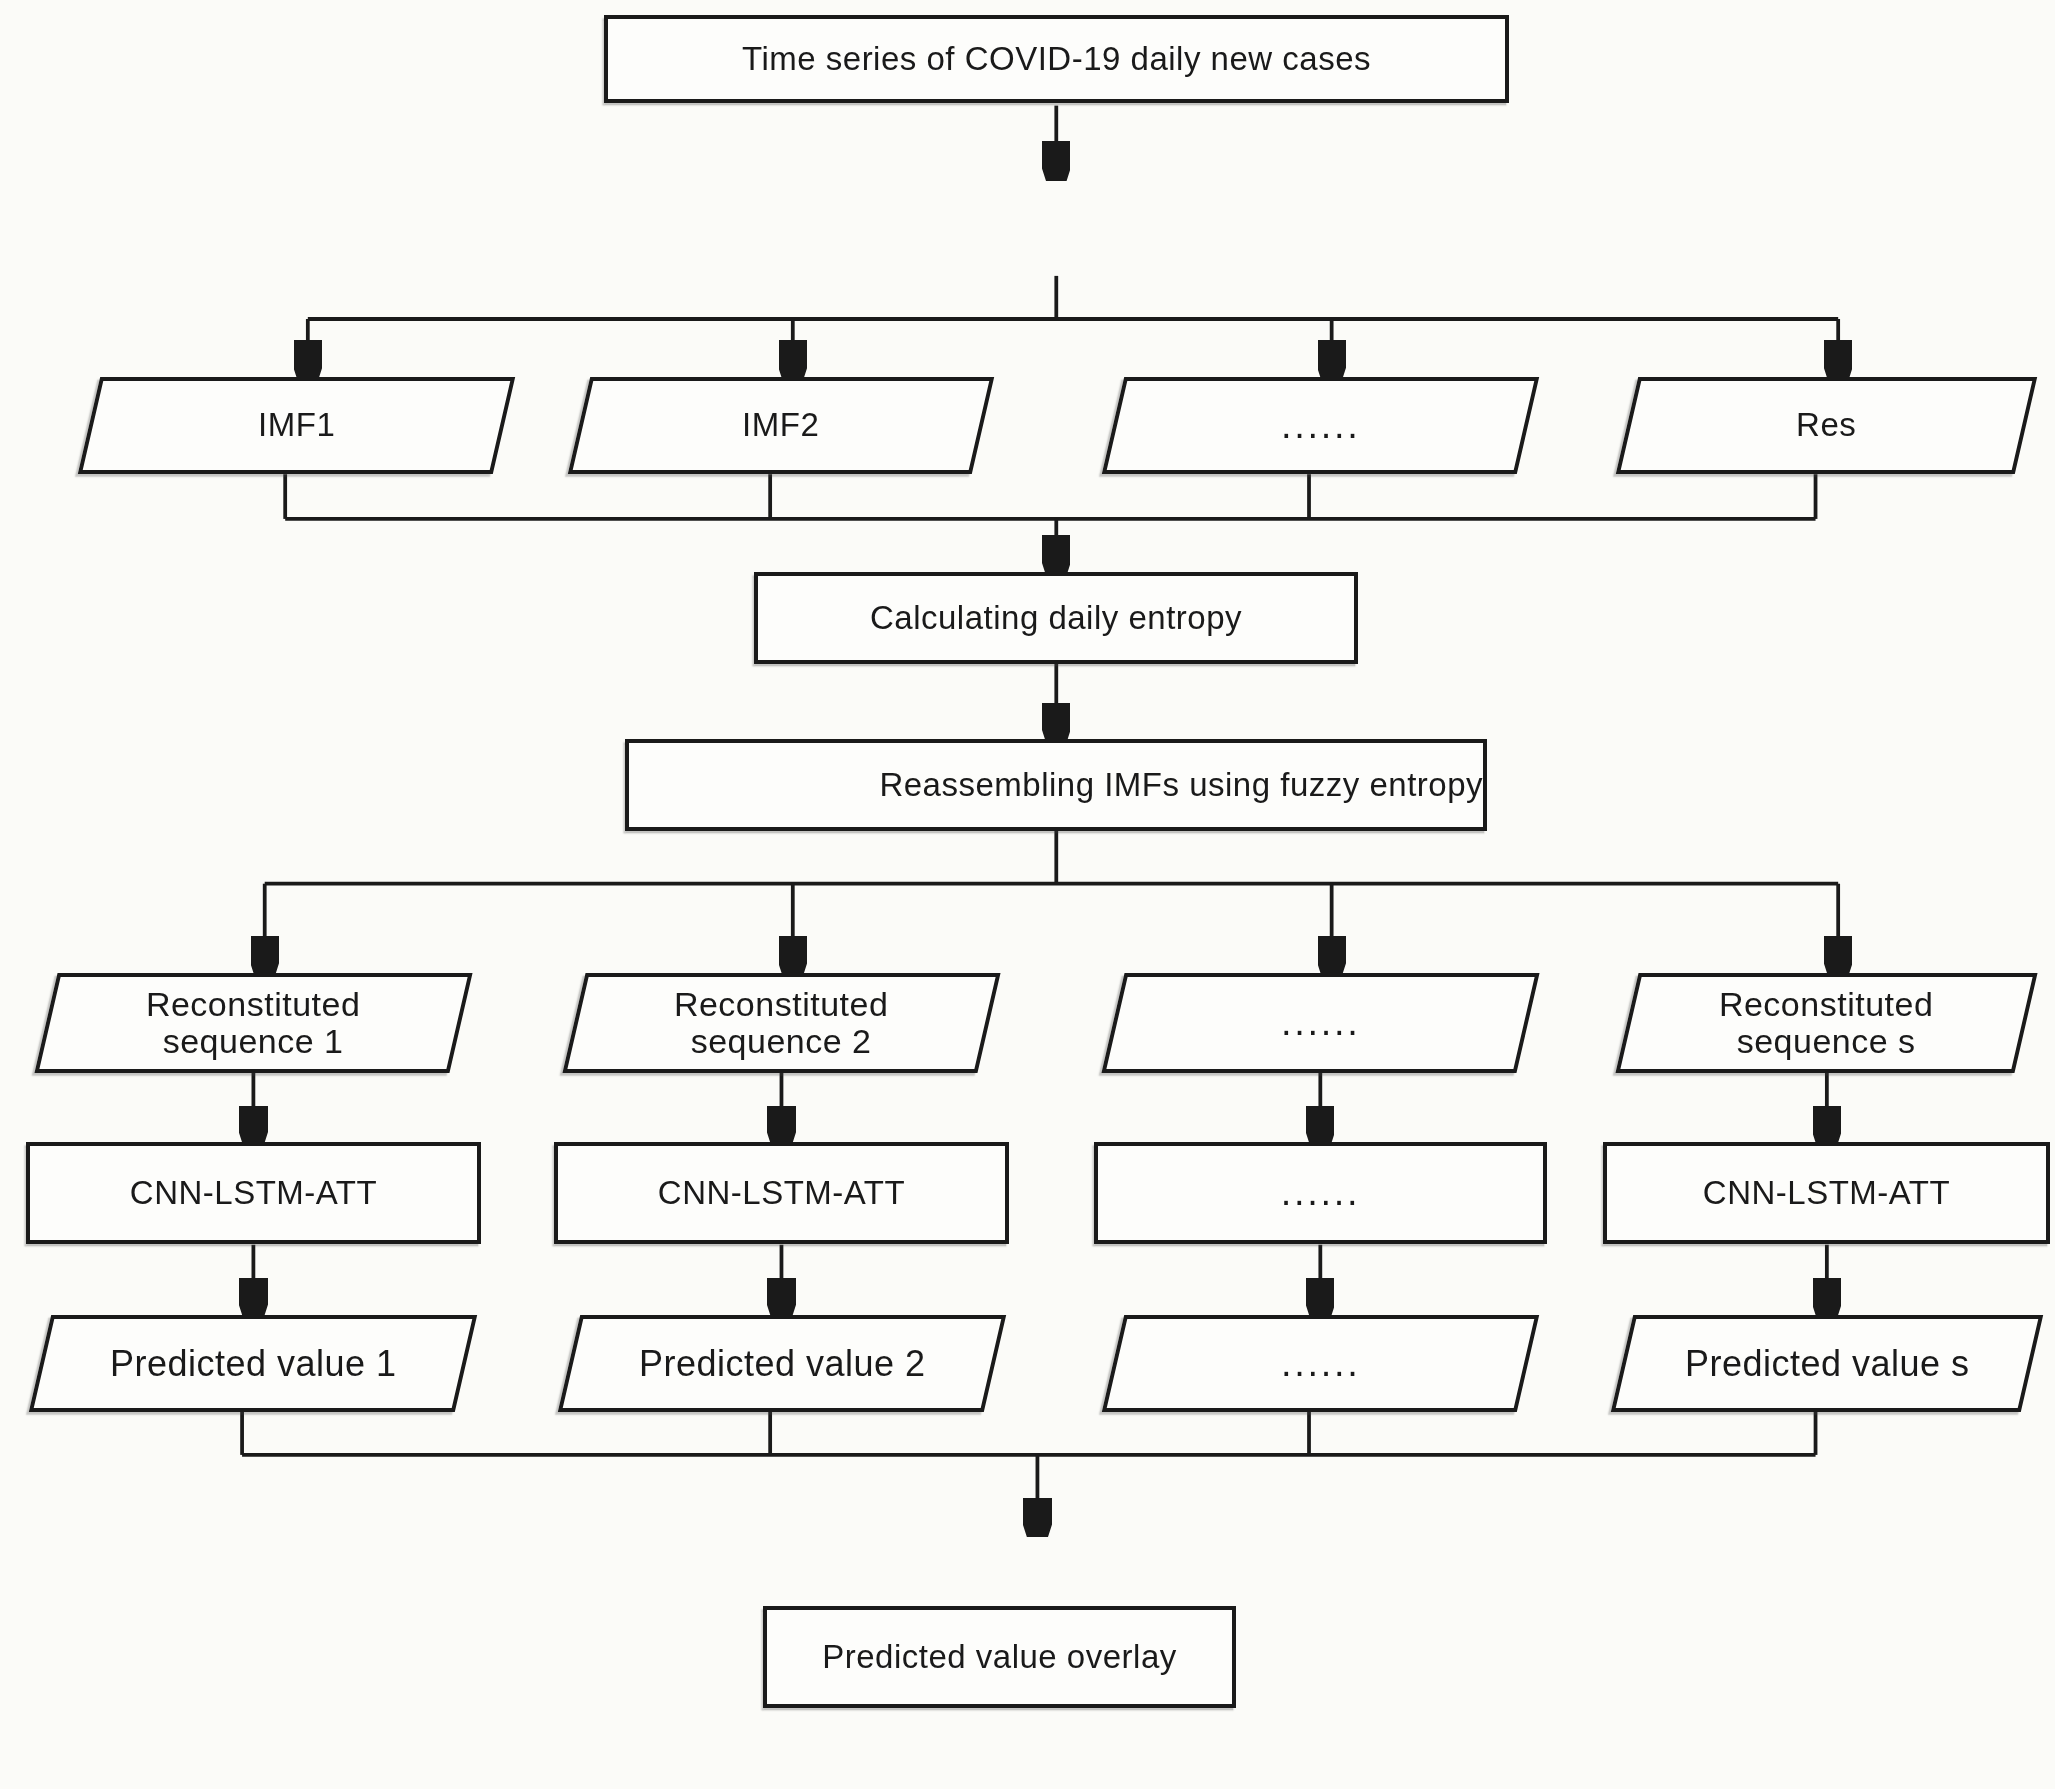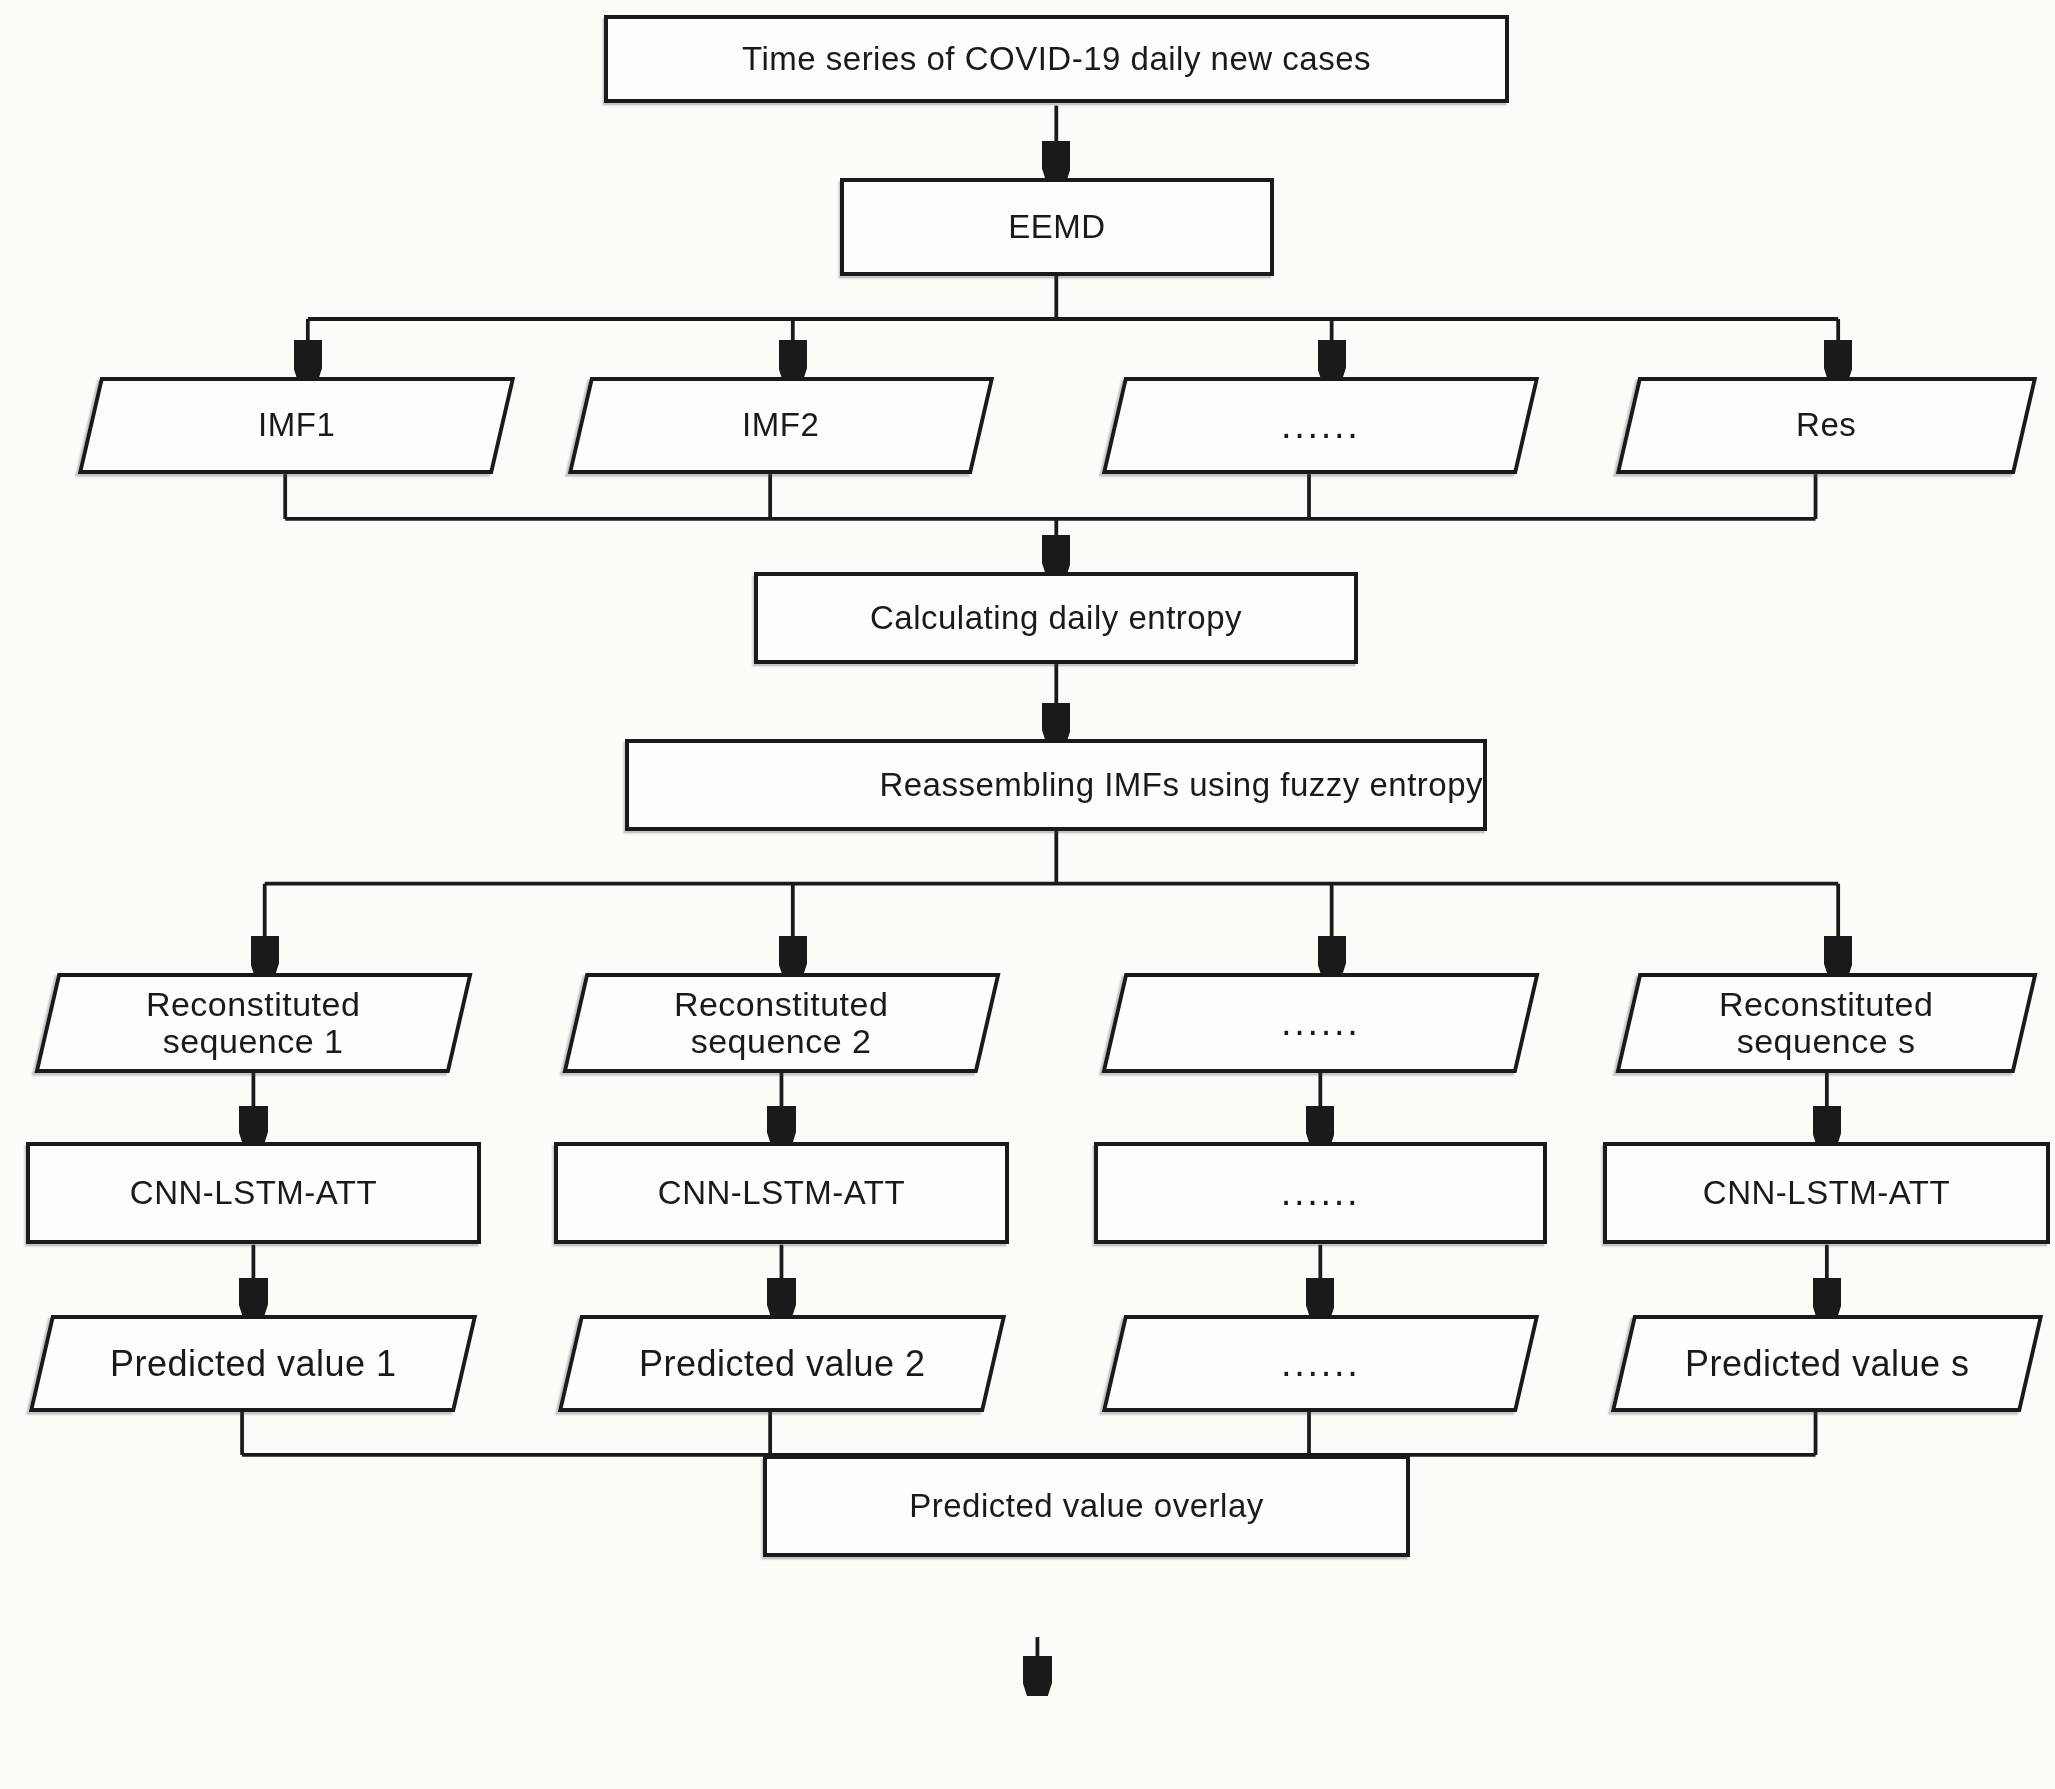--- a/index.html
+++ b/index.html
@@ -122,23 +122,20 @@
       <path d="M1925,2700 V2848" marker-end="url(#arrow)"></path>
 
       <path d="M1925,3038 V3142" marker-end="url(#arrow)"></path>
     </g>
   </svg>
 
   <div class="node rect" style="left:604px; top:15px; width:905px; height:88px;">
     <span class="label">Time series of COVID-19 daily new cases</span>
   </div>
 
-  <div class="node rect" style="left:840px; top:178px; width:434px; height:98px;">
-    <span class="label">EEMD</span>
-  </div>
 
   <div class="node para" style="left:89px; top:377px; width:415px; height:97px;">
     <span class="label">IMF1</span>
   </div>
   <div class="node para" style="left:579px; top:377px; width:404px; height:97px;">
     <span class="label">IMF2</span>
   </div>
   <div class="node para dots" style="left:1113px; top:377px; width:415px; height:97px;">
     <span class="label">......</span>
   </div>
@@ -197,19 +194,19 @@
   <div class="node para pred" style="left:569px; top:1315px; width:426px; height:97px;">
     <span class="label">Predicted value 2</span>
   </div>
   <div class="node para dots" style="left:1113px; top:1315px; width:415px; height:97px;">
     <span class="label">......</span>
   </div>
   <div class="node para pred" style="left:1622px; top:1315px; width:410px; height:97px;">
     <span class="label">Predicted value s</span>
   </div>
 
-  <div class="node rect" style="left:763px; top:1455px; width:647px; height:102px;">
+  <div class="node rect" style="left:763px; top:1606px; width:473px; height:102px;">
     <span class="label">Predicted value overlay</span>
   </div>
 
 
 </div>
 
 
 </body></html>

